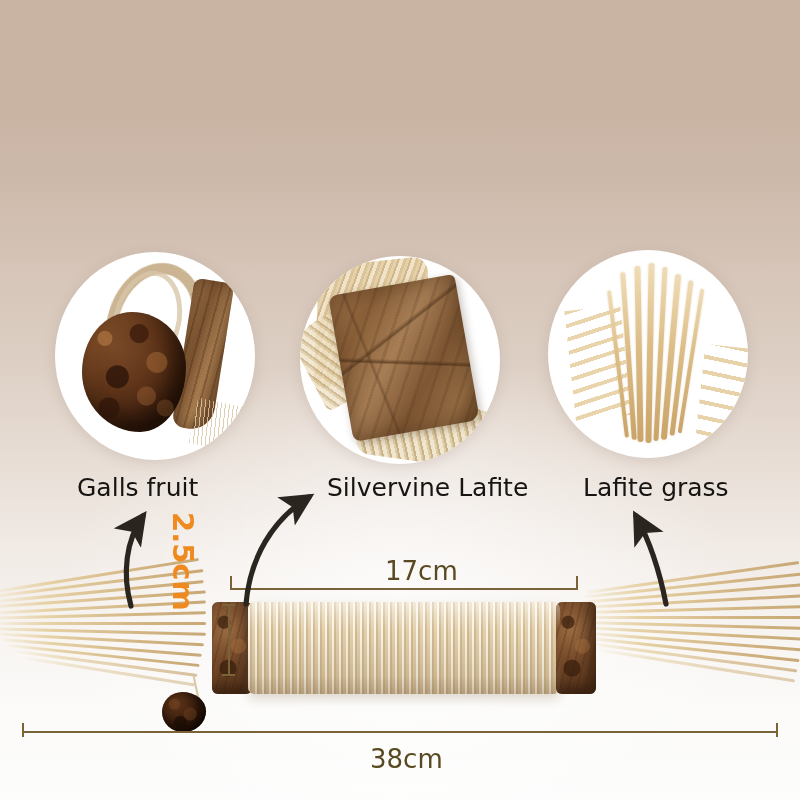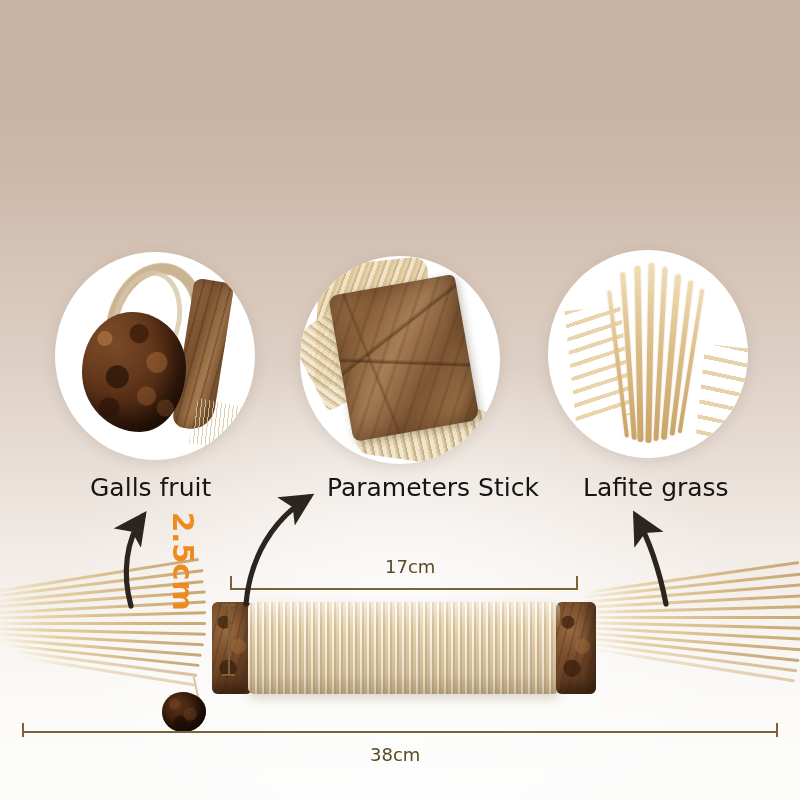--- a/index.html
+++ b/index.html
@@ -153,21 +153,21 @@
     position:absolute;left:152px;top:96px;width:44px;height:100px;
     background:repeating-linear-gradient(186deg,#e7d2aa 0 4px,transparent 4px 15px);
     transform:rotate(6deg);
   }
 
   
   .lbl{
     position:absolute;font-size:25px;color:#171513;white-space:nowrap;
     font-family:"DejaVu Sans", sans-serif;
   }
-  .lbl-1{left:90px;top:473px;text-align:center;}
+  .lbl-1{left:77px;top:473px;text-align:center;}
   .lbl-2{left:327px;top:473px;}
   .lbl-3{left:583px;top:473px;}
 
   
   .arrows{position:absolute;left:0;top:0;width:800px;height:800px;pointer-events:none;}
 
   
   .product{position:absolute;left:0;top:560px;width:800px;height:180px;}
 
   .tassel{position:absolute;top:0;height:140px;}
@@ -234,21 +234,21 @@
   }
 
   
   .dim-line{position:absolute;background:#7a6336;}
   .dim-h{height:2px;}
   .dim-v{width:2px;}
   .tick-v{position:absolute;width:2px;height:14px;background:#7a6336;}
   .tick-h{position:absolute;height:2px;width:13px;background:#7a6336;}
 
   .dim-label{
-    position:absolute;font-size:18px;color:#5a4a22;white-space:nowrap;
+    position:absolute;font-size:26px;color:#5a4a22;white-space:nowrap;
     font-family:"DejaVu Sans", sans-serif;
   }
   .dim-label-orange{
     position:absolute;font-size:29px;font-weight:700;color:#ef8a21;
     white-space:nowrap;font-family:"DejaVu Sans", sans-serif;
     transform:rotate(90deg);transform-origin:left top;
   }
 </style>
 </head>
 <body>
@@ -284,21 +284,21 @@
       <div class="grass" style="left:99px;top:13px;width:6px;height:180px;transform:rotate(1deg);"></div>
       <div class="grass" style="left:110px;top:17px;width:5px;height:174px;transform:rotate(3deg);"></div>
       <div class="grass" style="left:120px;top:24px;width:6px;height:166px;transform:rotate(5deg);"></div>
       <div class="grass" style="left:131px;top:30px;width:5px;height:156px;transform:rotate(7deg);"></div>
       <div class="grass" style="left:141px;top:38px;width:4px;height:146px;transform:rotate(9deg);"></div>
       <div class="grass" style="left:68px;top:40px;width:4px;height:148px;transform:rotate(-7deg);"></div>
     </div>
   </div>
 
   <div class="lbl lbl-1">Galls fruit</div>
-  <div class="lbl lbl-2">Parameters Stick</div>
+  <div class="lbl lbl-2">Silvervine Lafite</div>
   <div class="lbl lbl-3">Lafite grass</div>
 
   <div class="product">
 
     <div class="tassel tassel-l">
       <div class="straw-strand" style="left:4px;top:14px;width:206px;transform:rotate(-9deg);"></div>
       <div class="straw-strand" style="left:2px;top:22px;width:212px;transform:rotate(-7deg);"></div>
       <div class="straw-strand" style="left:6px;top:30px;width:208px;transform:rotate(-5.5deg);"></div>
       <div class="straw-strand" style="left:0px;top:38px;width:216px;transform:rotate(-4deg);background:linear-gradient(90deg,rgba(245,232,205,.2),#c9a濃 0%,#cdae7e 60%,#bf9d70);"></div>
       <div class="straw-strand" style="left:4px;top:46px;width:212px;transform:rotate(-3deg);"></div>

